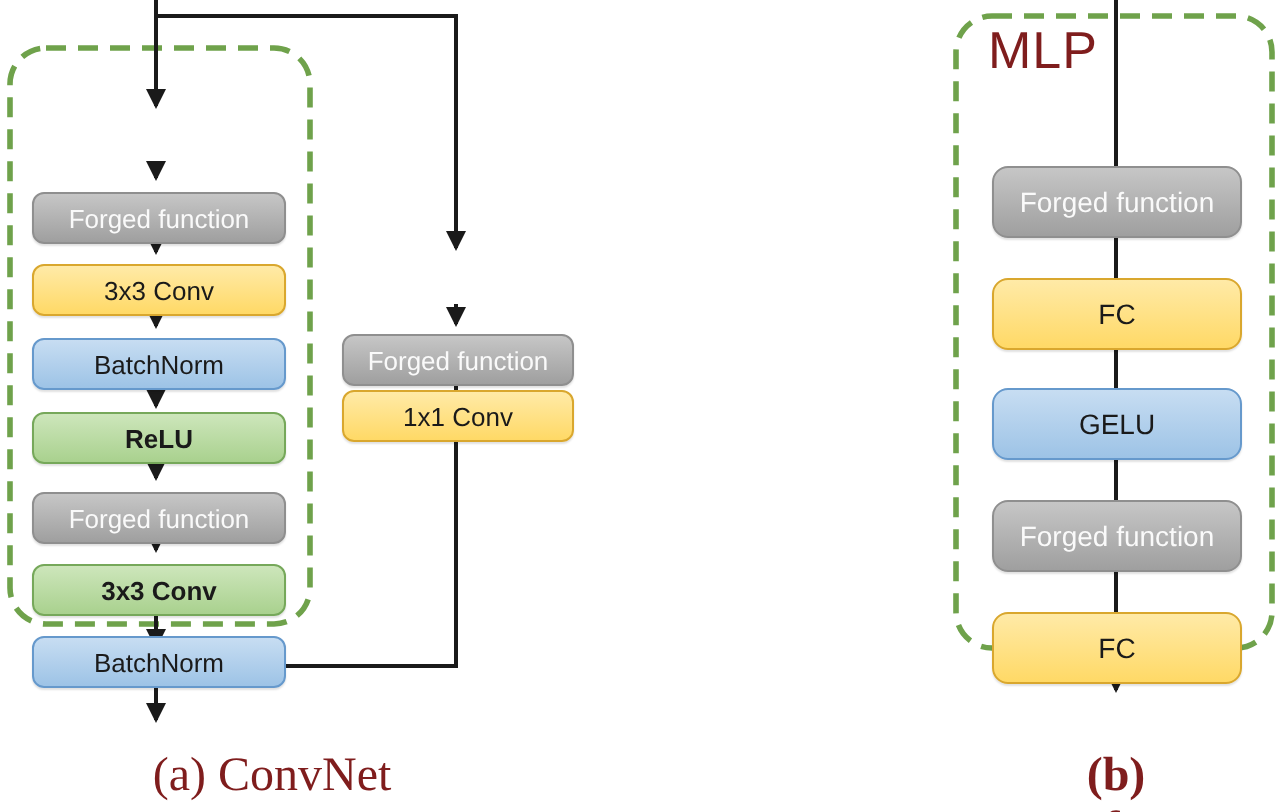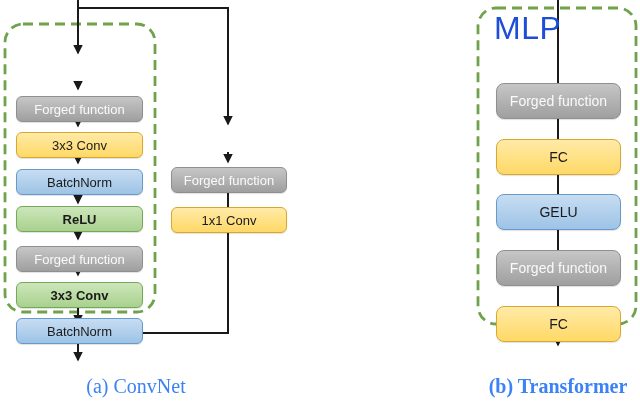--- a/index.html
+++ b/index.html
@@ -54,31 +54,31 @@
   .block.green {
     background: linear-gradient(#cde6bb, #a9d18e);
     border: 1px solid #76a85a;
     font-weight: bold;
   }
   .mlp-title {
     position: absolute;
     z-index: 2;
     left: 494px;
     top: 10px;
-    font-size: 32px;
-    color: #1d4ed8;
+    font-size: 26px;
+    color: #7f1d1d;
     letter-spacing: 0.5px;
   }
   .caption {
     position: absolute;
     z-index: 2;
     top: 375px;
     font-family: "Liberation Serif", serif;
-    font-size: 20px;
-    color: #3b82f6;
+    font-size: 24px;
+    color: #7f1d1d;
     text-align: center;
   }
   .caption.a { left: 56px;  width: 160px; }
   .caption.b { left: 478px; width: 160px; font-weight: bold; }
 </style>
 </head>
 <body>
 
 <div class="canvas">
 
@@ -124,21 +124,21 @@
 
   <div class="block small gray" style="top:57px">Forged function</div>
   <div class="block small yellow" style="top:93px">3x3 Conv</div>
   <div class="block small blue" style="top:130px">BatchNorm</div>
   <div class="block small green" style="top:167px">ReLU</div>
   <div class="block small gray" style="top:207px">Forged function</div>
   <div class="block small green" style="top:243px">3x3 Conv</div>
   <div class="block small blue" style="top:279px">BatchNorm</div>
 
   <div class="block short gray" style="top:128px">Forged function</div>
-  <div class="block short yellow" style="top:168px">1x1 Conv</div>
+  <div class="block short yellow" style="top:156px">1x1 Conv</div>
 
   <div class="mlp-title">MLP</div>
   <div class="block tall gray" style="top:44px">Forged function</div>
   <div class="block tall yellow" style="top:100px">FC</div>
   <div class="block tall blue" style="top:155px">GELU</div>
   <div class="block tall gray" style="top:211px">Forged function</div>
   <div class="block tall yellow" style="top:267px">FC</div>
 
   <div class="caption a">(a) ConvNet</div>
   <div class="caption b">(b) Transformer</div>

